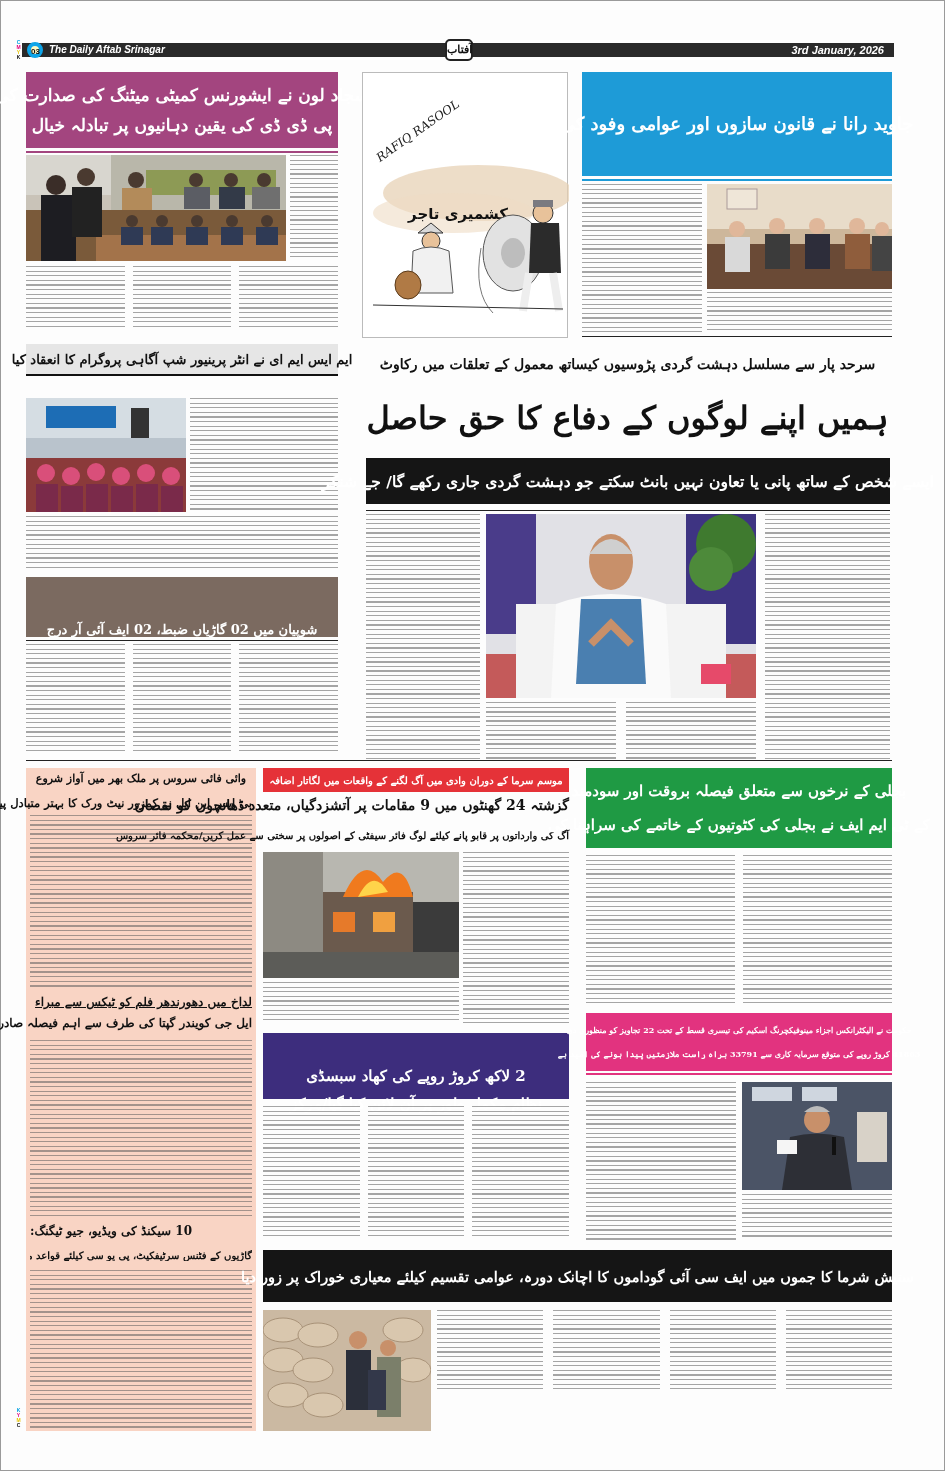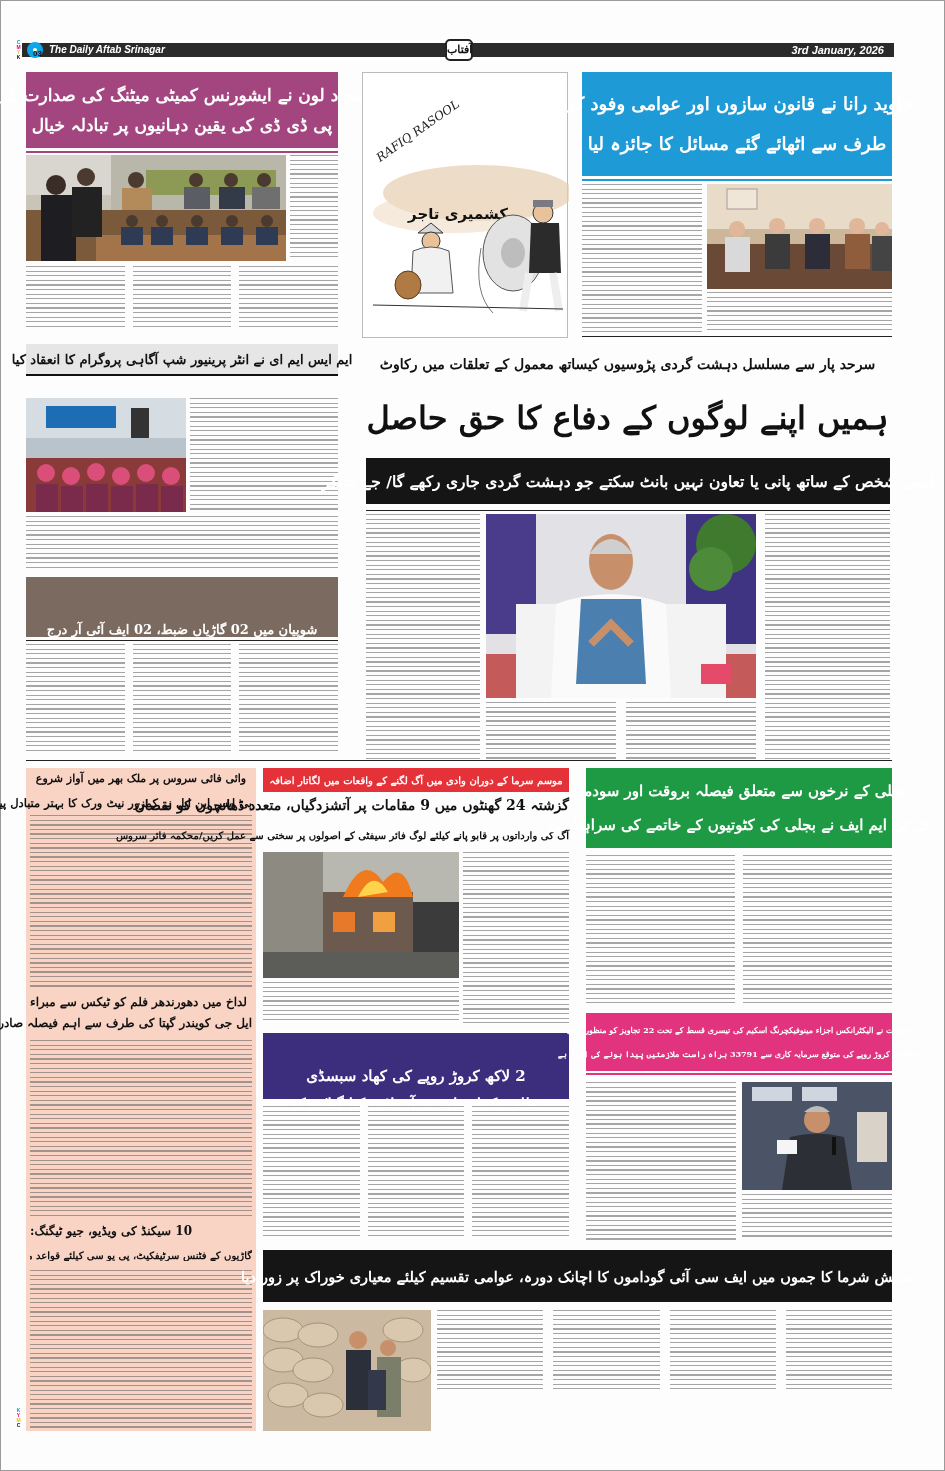--- a/index.html
+++ b/index.html
@@ -4,21 +4,21 @@
 <style>
   * { box-sizing: border-box; margin: 0; padding: 0; }
   html, body { width: 945px; height: 1471px; background: #fdfdfd; overflow: hidden; }
   body { position: relative; font-family: "DejaVu Sans", sans-serif; color: #111; }
   .frame { position: absolute; left: 0; top: 0; width: 945px; height: 1471px; border: 1px solid #9a9a9a; }
   .abs { position: absolute; }
   .rtl { direction: rtl; }
 
   
   .mast { left: 22px; top: 43px; width: 872px; height: 14px; background: #2a2a2a; }
-  .mast .pg { position: absolute; left: 5px; top: -1px; width: 16px; height: 16px; border-radius: 50%; background: #fef9c3; border: 6px solid #0ea5e9; font: bold 8px "Liberation Sans", sans-serif; color: #111; text-align: center; line-height: 12px; }
+  .mast .pg { position: absolute; left: 5px; top: -1px; width: 16px; height: 16px; border-radius: 50%; background: #fef9c3; border: 4px solid #0ea5e9; font: bold 8px "Liberation Sans", sans-serif; color: #111; text-align: center; line-height: 12px; }
   .mast .paper { position: absolute; left: 27px; top: 0; font: italic bold 10px "Liberation Sans", sans-serif; color: #fff; line-height: 14px; }
   .mast .date { position: absolute; right: 10px; top: 0; font: italic bold 11px "Liberation Sans", sans-serif; color: #fff; line-height: 14px; }
   .mast .logo { position: absolute; left: 423px; top: -4px; width: 28px; height: 22px; background: #fff; border: 2px solid #222; border-radius: 5px; font: bold 11px "DejaVu Serif", serif; text-align: center; line-height: 18px; }
   .cmyk { left: 15px; width: 7px; display: flex; flex-direction: column; align-items: center; font: bold 5px "Liberation Sans", sans-serif; line-height: 5px; }
   .cmyk span:nth-child(1){color:#00a0e0}.cmyk span:nth-child(2){color:#e0007a}.cmyk span:nth-child(3){color:#e6c400}.cmyk span:nth-child(4){color:#111}
 
   
   .banner { display: flex; flex-direction: column; justify-content: center; align-items: center; color: #fff; direction: rtl; text-align: center; font-family: "DejaVu Serif", serif; font-weight: bold; }
   .banner .l1, .banner .l2 { display: block; white-space: nowrap; }
   .b-purple { background: #a3457f; }
@@ -140,21 +140,20 @@
     <circle cx="180" cy="140" r="10" fill="#e8c29a" stroke="#333"></circle>
     <rect x="170" y="127" width="20" height="7" fill="#7a7a80"></rect>
     <path d="M168 150 L196 150 L198 200 L166 200 Z" fill="#2b2b2b"></path>
     <path d="M166 200 L160 238 M190 200 L196 238" stroke="#eee" stroke-width="8"></path>
     <line x1="10" y1="232" x2="200" y2="236" stroke="#333"></line>
   </svg>
 </div>
 
 <div class="abs banner b-blue" style="left:582px;top:72px;width:310px;height:104px;">
   <span class="l1" style="font-size:18px;line-height:40px;">جاوید رانا نے قانون سازوں اور عوامی وفود کی</span>
-  <span class="l2" style="font-size:18px;line-height:40px;">طرف سے اٹھائے گئے مسائل کا جائزہ لیا</span>
 </div>
 <div class="abs" style="left:582px;top:179px;width:310px;height:2px;background:#1e9bd7;"></div>
 <div class="abs txt lines" style="left:582px;top:184px;width:120px;height:148px;"><span style="opacity:0">جموں/جل شکتی، جنگلات، ماحولیات، اور قبائلی امور کے وزیر جاوید احمد رانا نے آج سول سیکرٹریٹ جموں میں قانون سازوں اور عوامی وفود کی ایک بڑی تعداد سے ملاقات کی اور ان کے مسائل اور مطالبات سنے۔ انہوں نے متعلقہ افسران کو ہدایت دی کہ وہ عوامی شکایات کا بروقت ازالہ یقینی بنائیں۔</span></div>
 <div class="abs photo" style="left:707px;top:184px;width:185px;height:105px;">
   <svg viewBox="0 0 185 105" preserveAspectRatio="none">
     <rect width="185" height="105" fill="#cdb79b"></rect>
     <rect x="0" y="0" width="185" height="45" fill="#e8dcc9"></rect>
     <rect x="20" y="5" width="30" height="20" fill="#efe6d8" stroke="#a99"></rect>
     <rect x="0" y="60" width="185" height="45" fill="#6a4a36"></rect>
     <circle cx="30" cy="45" r="8" fill="#e0b79a"></circle>
@@ -245,21 +244,21 @@
 </div>
 <div class="abs txt lines" style="left:366px;top:514px;width:114px;height:246px;"><span style="opacity:0">ہے اور امید کرتا ہے کہ ایک بار جب معاملات ٹھیک ہو جائیں گے تو اچھی ہمسائیگی جاری رہے گی۔ جے شنکر نے افغان عوام کو درپیش چیلنجوں کو تسلیم کرتے ہوئے افغانستان کے ساتھ ہندوستان کے دیرینہ تعلقات کا اعادہ کیا۔ انہوں نے کہا کہ وہ بیگم خالدہ ضیاء کی آخری رسومات میں شرکت کر کے ڈھاکہ گئے تھے۔ انہوں نے کہا مجھے اعتراف کرنا چاہیے۔</span></div>
 
 <div class="abs rule" style="left:26px;top:760px;width:866px;height:1px;"></div>
 
 <div class="abs pinkbg" style="left:26px;top:768px;width:230px;height:663px;"></div>
 <div class="abs rtl" style="left:30px;top:772px;width:222px;text-align:center;font:bold 11px 'DejaVu Serif',serif;">وائی فائی سروس پر ملک بھر میں آواز شروع</div>
 <div class="abs rtl" style="left:30px;top:796px;width:222px;text-align:center;font:bold 11.5px 'DejaVu Serif',serif;white-space:nowrap;">بی ایس این ایل نے کمزور نیٹ ورک کا بہتر متبادل پیش کیا</div>
 <div class="abs txt lines" style="left:30px;top:815px;width:222px;height:172px;"><span style="opacity:0">سری نگر/بی ایس این ایل/سرکاری ٹیلی کام آپریٹر بھارت سنچار نگم لمیٹڈ نے ملک کے تمام ٹیلی کام حلقوں میں وائس اوور وائی فائی (VoWiFi) خدمات شروع کی ہیں، خاص طور پر کمزور موبائل سگنل والے علاقوں میں کال کے معیار اور کنیکٹیویٹی کو بہتر بنانے کی طرف ایک اہم قدم ہے۔ VoWiFi صارفین کو Wi-Fi نیٹ ورک کے ذریعے کال کرنے کی سہولت فراہم کرتا ہے۔</span></div>
 
-<div class="abs rtl" style="left:30px;top:995px;width:222px;text-align:left;font:bold 12px 'DejaVu Serif',serif;white-space:nowrap;">لداخ میں دھورندھر فلم کو ٹیکس سے مبراء</div>
+<div class="abs rtl" style="left:30px;top:995px;width:222px;text-align:right;font:bold 12px 'DejaVu Serif',serif;white-space:nowrap;text-decoration:underline;">لداخ میں دھورندھر فلم کو ٹیکس سے مبراء</div>
 <div class="abs rtl" style="left:30px;top:1016px;width:222px;text-align:center;font:bold 12px 'DejaVu Serif',serif;white-space:nowrap;">ایل جی کویندر گپتا کی طرف سے اہم فیصلہ صادر</div>
 <div class="abs txt lines" style="left:30px;top:1040px;width:222px;height:176px;"><span style="opacity:0">سری نگر/بی ای این/اکشے کھنہ اور رنویر سنگھ کی اداکاری والی فلم دھورندھر کو جمعہ کو لداخ کے لیفٹیننٹ گورنر کویندر گپتا نے مرکز کے زیر انتظام علاقے میں ٹیکس سے مبرا قرار دیا۔ یہ فلم 2025 کے آخر اور 2026 کے اوائل میں کئی ریکارڈ توڑ رہی ہے اور دنیا بھر میں 1,100 کروڑ روپے سے زیادہ کما چکی ہے۔</span></div>
 
 <div class="abs rtl" style="left:30px;top:1224px;width:222px;text-align:left;font:bold 12px 'DejaVu Serif',serif;">10 سیکنڈ کی ویڈیو، جیو ٹیگنگ:</div>
 <div class="abs rtl" style="left:30px;top:1250px;width:222px;text-align:center;font:bold 10px 'DejaVu Serif',serif;white-space:nowrap;overflow:hidden;">گاڑیوں کے فٹنس سرٹیفکیٹ، پی یو سی کیلئے قواعد میں تبدیلی کی تجویز</div>
 <div class="abs txt lines" style="left:30px;top:1270px;width:222px;height:158px;"><span style="opacity:0">سری نگر/بی ای این/گاڑیوں کو ٹیسٹ سینٹر تک لے جائے بغیر فٹنس اور آٹو میٹک ٹیسٹنگ اسٹیشن (ATS) سرٹیفکیٹ گھر پہنچانے کے دن جلد ہی ختم ہو سکتے ہیں۔ سڑک کی نقل و حمل کی وزارت نے موٹر گاڑیوں کے قوانین میں بڑی تبدیلیوں کی تجویز پیش کی ہے۔ 160 سے زیادہ نئے سرٹیفکیٹ جاری کیے جائیں گے۔ 15 سال سے زیادہ پرانی گاڑیوں کے لیے فٹنس ٹیسٹ لازمی ہوگا۔</span></div>
 
 <div class="abs banner b-red" style="left:263px;top:768px;width:306px;height:24px;">
   <span class="l1" style="font-size:10px;">موسم سرما کے دوران وادی میں آگ لگنے کے واقعات میں لگاتار اضافہ</span>
 </div>

